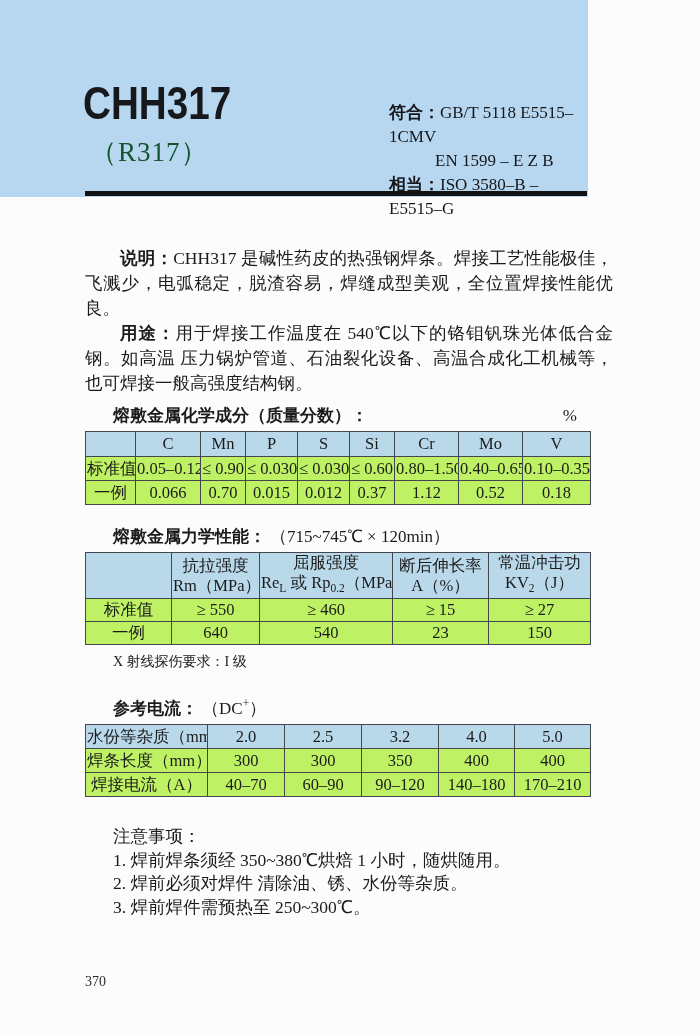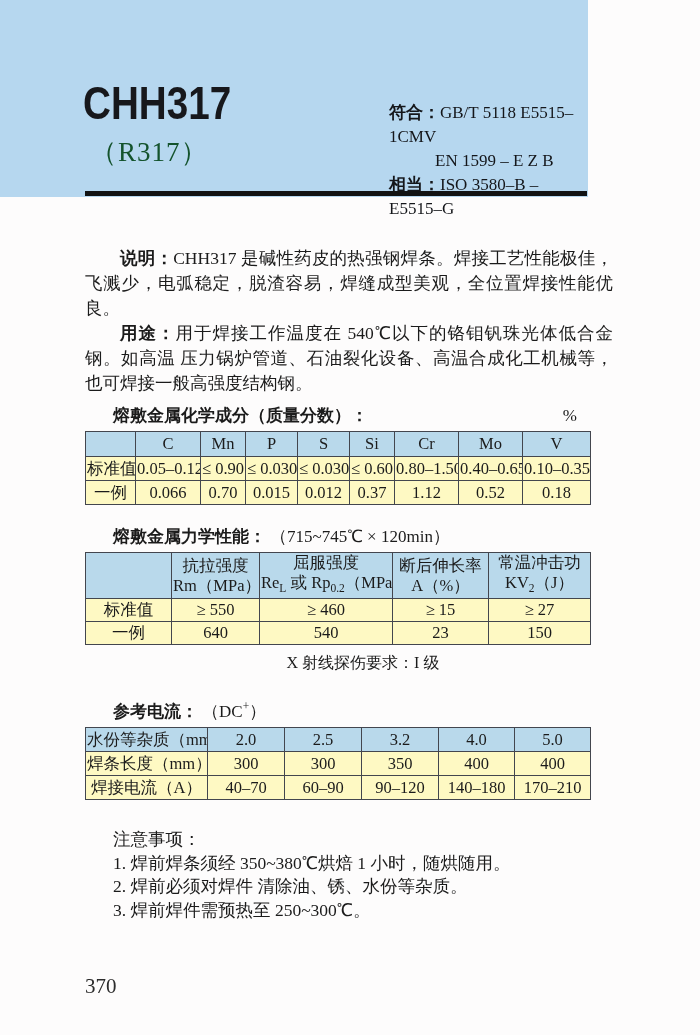--- a/index.html
+++ b/index.html
@@ -37,35 +37,35 @@
   .sec-head.loose { margin-top:26px; }
   .sec-title { font-family:"Liberation Sans", sans-serif; font-weight:bold; font-size:17px; white-space:nowrap; }
   .cond { font-size:17px; white-space:nowrap; }
   .unit { font-size:17px; }
 
   
   table { width:505px; border-collapse:collapse; table-layout:fixed;
           font-size:16.5px; text-align:center; }
   th, td { border:1.5px solid #43464e; padding:0 1px; font-weight:normal; overflow:hidden; white-space:nowrap; }
   .headrow th { background:#b9d9eb; }
-  .datarow th, .datarow td { background:#fef9c3;text-align:center; }
+  .datarow th, .datarow td { background:#bef264;text-align:center; }
   .chem tr { height:24px; }
   .chem .headrow { height:25px; }
   .mech .headrow th { height:44px; line-height:20px; }
   .mech .datarow { height:23px; }
   .cur tr { height:24px; }
   sub { font-size:11.5px; }
   sup.plus { font-size:11.5px; }
 
-  .xray { margin:8px 0 4px 28px; font-size:16px;text-align:center; }
+  .xray { margin:8px 0 4px 28px; font-size:14px; }
   .notes { margin:28px 0 0 28px; font-size:17.5px; line-height:23.5px; }
   .notes-title { font-family:"Liberation Sans", sans-serif; font-weight:normal; }
   .notes div { margin:0; }
 
-  .pageno { position:absolute; left:85px; top:974px; font-size:21px; color:#2c2c2c; }
+  .pageno { position:absolute; left:85px; top:974px; font-size:14px; color:#2c2c2c; }
 </style>
 </head>
 <body>
 
 <div class="page">
 
   <header class="hd">
     <div class="model">CHH317</div>
     <div class="alias">（R317）</div>
     <div class="stds">

